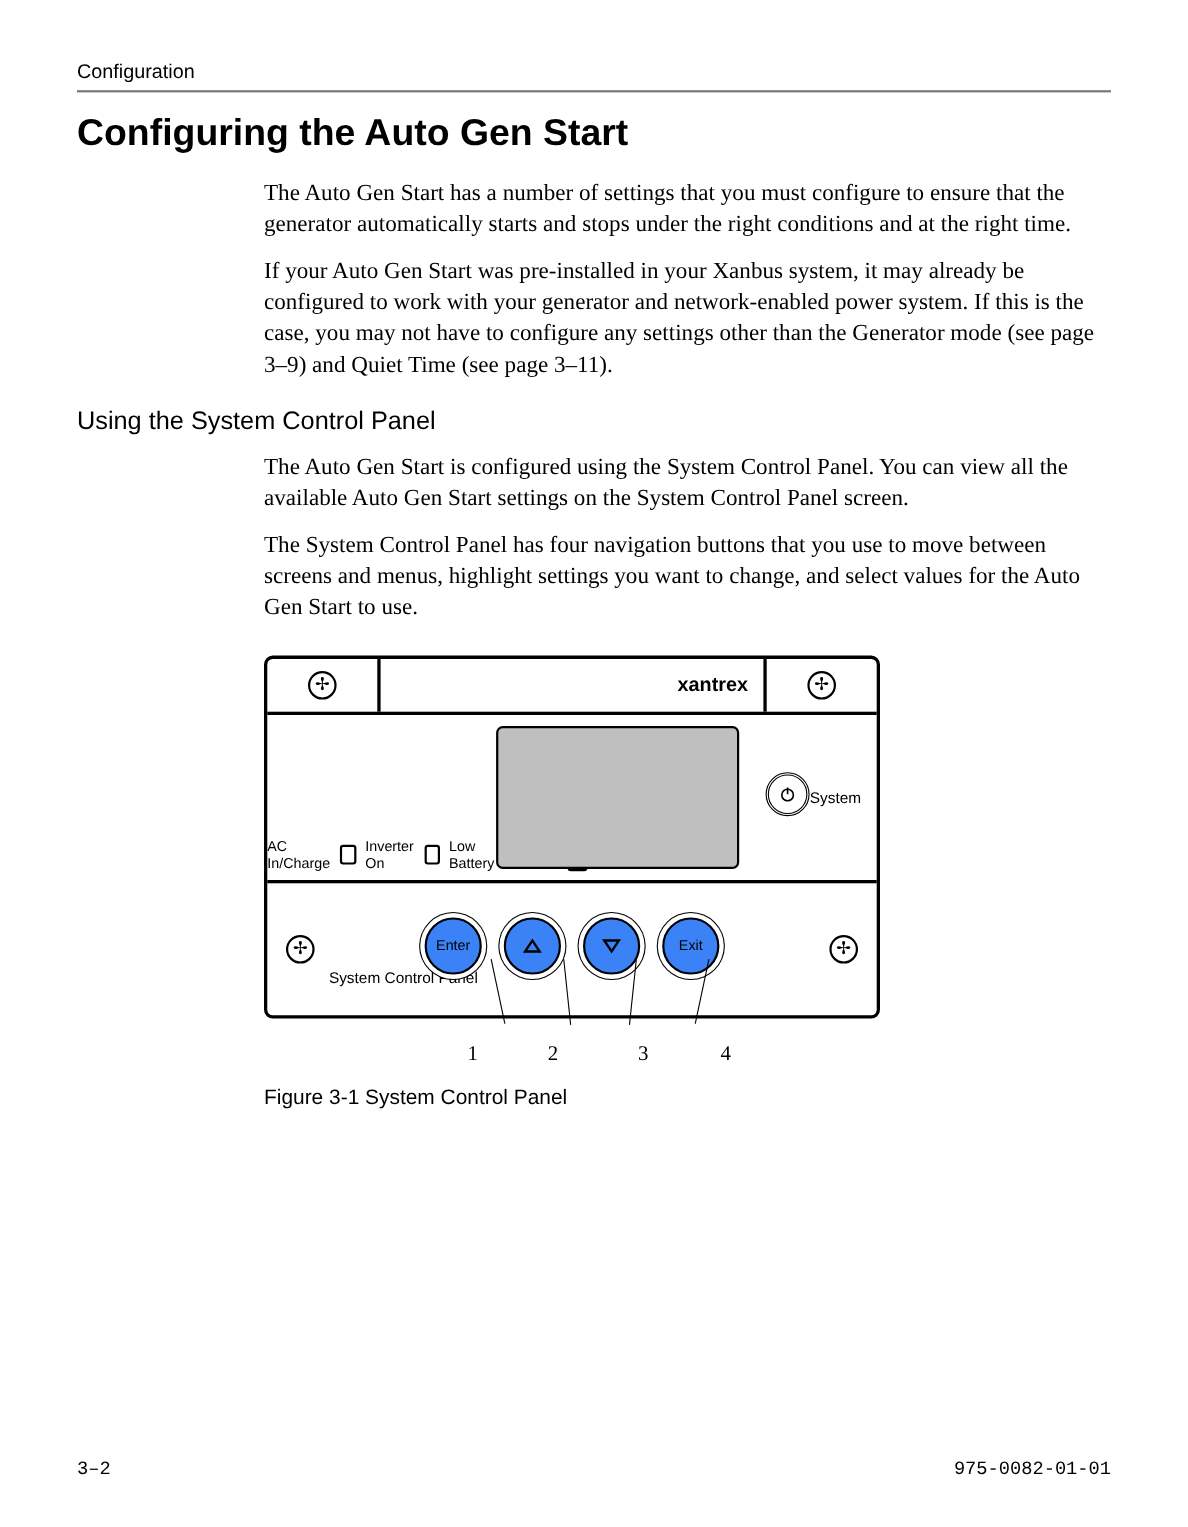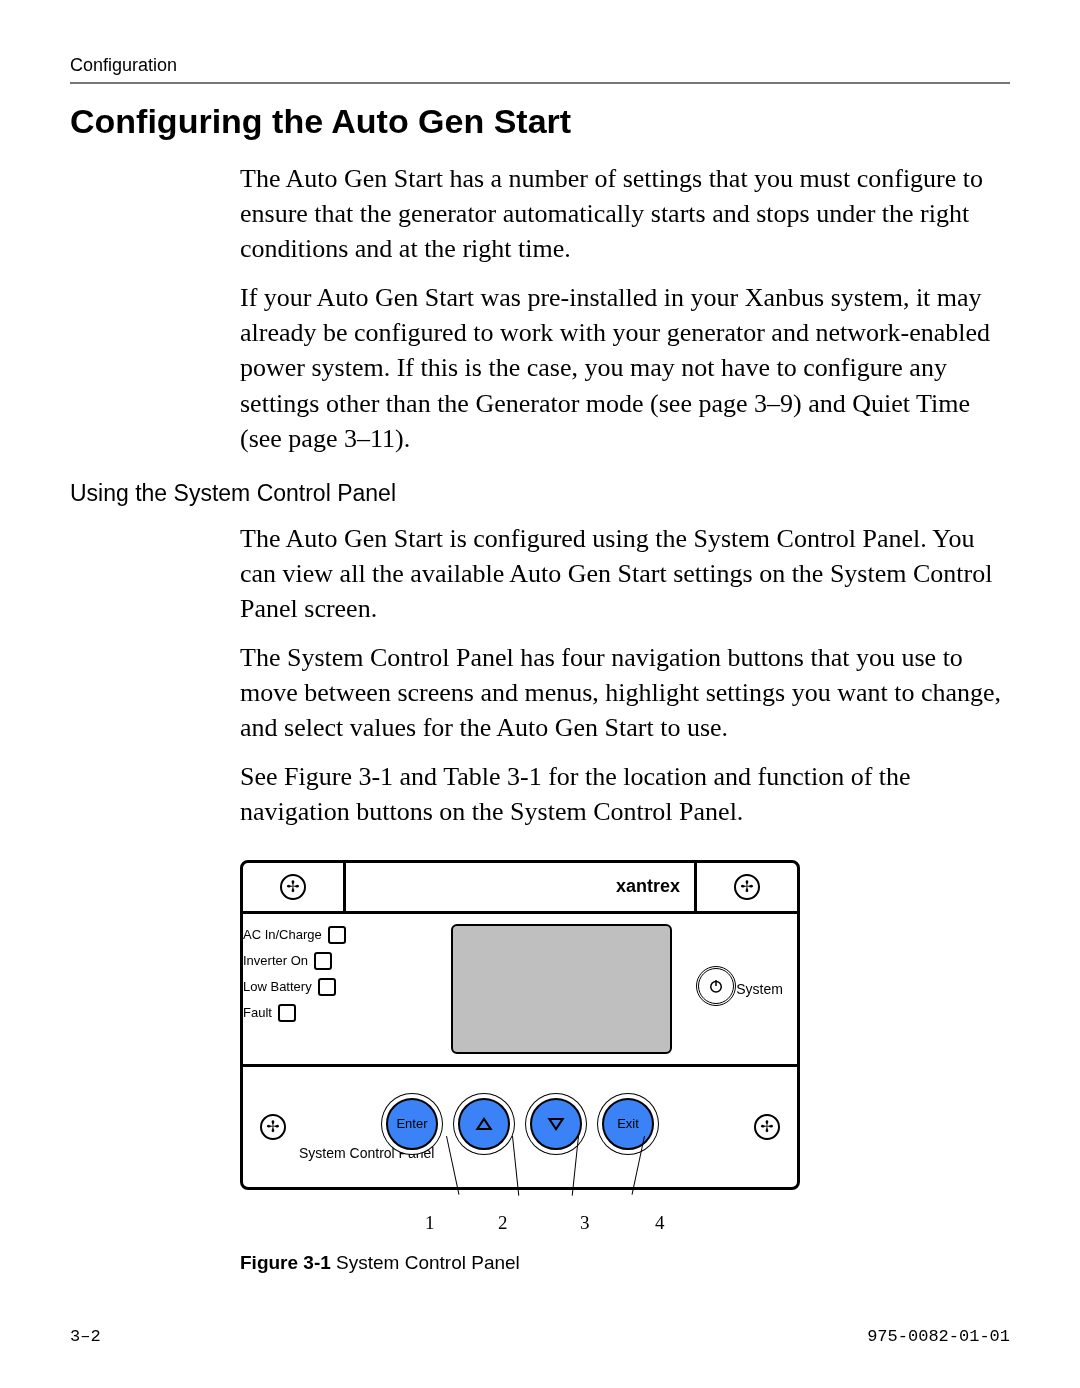--- a/index.html
+++ b/index.html
@@ -29,21 +29,21 @@
     margin: 0 0 18px 0;
   }
   h1 {
     font-family: Arial, Helvetica, sans-serif;
     font-weight: bold;
     font-size: 34px;
     margin: 10px 0 20px 0;
   }
   .body-block {
     margin-left: 170px;
-    font-size: 26px;
+    font-size: 21px;
     line-height: 1.35;
   }
   .body-block p { margin: 0 0 14px 0; }
   h2 {
     font-family: Arial, Helvetica, sans-serif;
     font-weight: normal;
     font-size: 23px;
     margin: 24px 0 14px 0;
   }
 
@@ -73,21 +73,21 @@
   .screw {
     width: 22px; height: 22px; border:2px solid #000; border-radius:50%;
     display:flex; align-items:center; justify-content:center; font-size:16px; line-height:1;
   }
   .device-mid {
     display:flex; height: 150px; border-bottom:3px solid #000;
   }
   .leds {
     width: 200px; padding: 12px 8px 8px 0;
     font-family: Arial; font-size: 13px;
-    display:flex; flex-direction:column; gap:8px; align-items:flex-start;
+    display:flex; flex-direction:row; gap:8px; align-items:flex-end;
   }
   .leds div { display:flex; align-items:center; gap:6px;}
   .led { width:14px; height:14px; border:2px solid #000; border-radius:3px; background:#fff;}
   .screen {
     flex:1; margin: 10px 10px 10px 0;
     background: #bfbfbf; border:2px solid #000; border-radius:6px;
   }
   .sysbtn-col {
     width: 115px; display:flex; flex-direction:row; align-items:center; justify-content:center;
     font-family: Arial; font-size:14px;
@@ -120,21 +120,21 @@
   .callouts .line {
     position:absolute; width:1px; background:#000;
   }
   .callouts .num { position:absolute; top:36px; }
 
   .caption {
     margin-top: 16px;
     font-family: Arial, Helvetica, sans-serif;
     font-size: 19px;
   }
-  .caption b { font-weight: bold; }
+  .caption b { font-weight: normal; }
 
   .footer {
     position: absolute;
     left: 70px; right: 70px; bottom: 42px;
     display:flex; justify-content:space-between;
     font-family: Liberation Mono, monospace; font-size:17px;
   }
 </style>
 </head>
 <body>
@@ -148,21 +148,20 @@
   <div class="body-block">
     <p>The Auto Gen Start has a number of settings that you must configure to ensure that the generator automatically starts and stops under the right conditions and at the right time.</p>
     <p>If your Auto Gen Start was pre-installed in your Xanbus system, it may already be configured to work with your generator and network-enabled power system. If this is the case, you may not have to configure any settings other than the Generator mode (see page 3–9) and Quiet Time (see page 3–11).</p>
   </div>
 
   <h2>Using the System Control Panel</h2>
 
   <div class="body-block">
     <p>The Auto Gen Start is configured using the System Control Panel. You can view all the available Auto Gen Start settings on the System Control Panel screen.</p>
     <p>The System Control Panel has four navigation buttons that you use to move between screens and menus, highlight settings you want to change, and select values for the Auto Gen Start to use.</p>
-    <p>See Figure 3-1 and Table 3-1 for the location and function of the navigation buttons on the System Control Panel.</p>
   </div>
 
   <div class="figure-wrap">
     <div class="device">
       <div class="device-top">
         <div class="dev-cell dev-left">
             <div class="screw">✢</div>
           </div>
         <div class="dev-cell dev-mid">xantrex</div>
         <div class="dev-cell dev-right">

